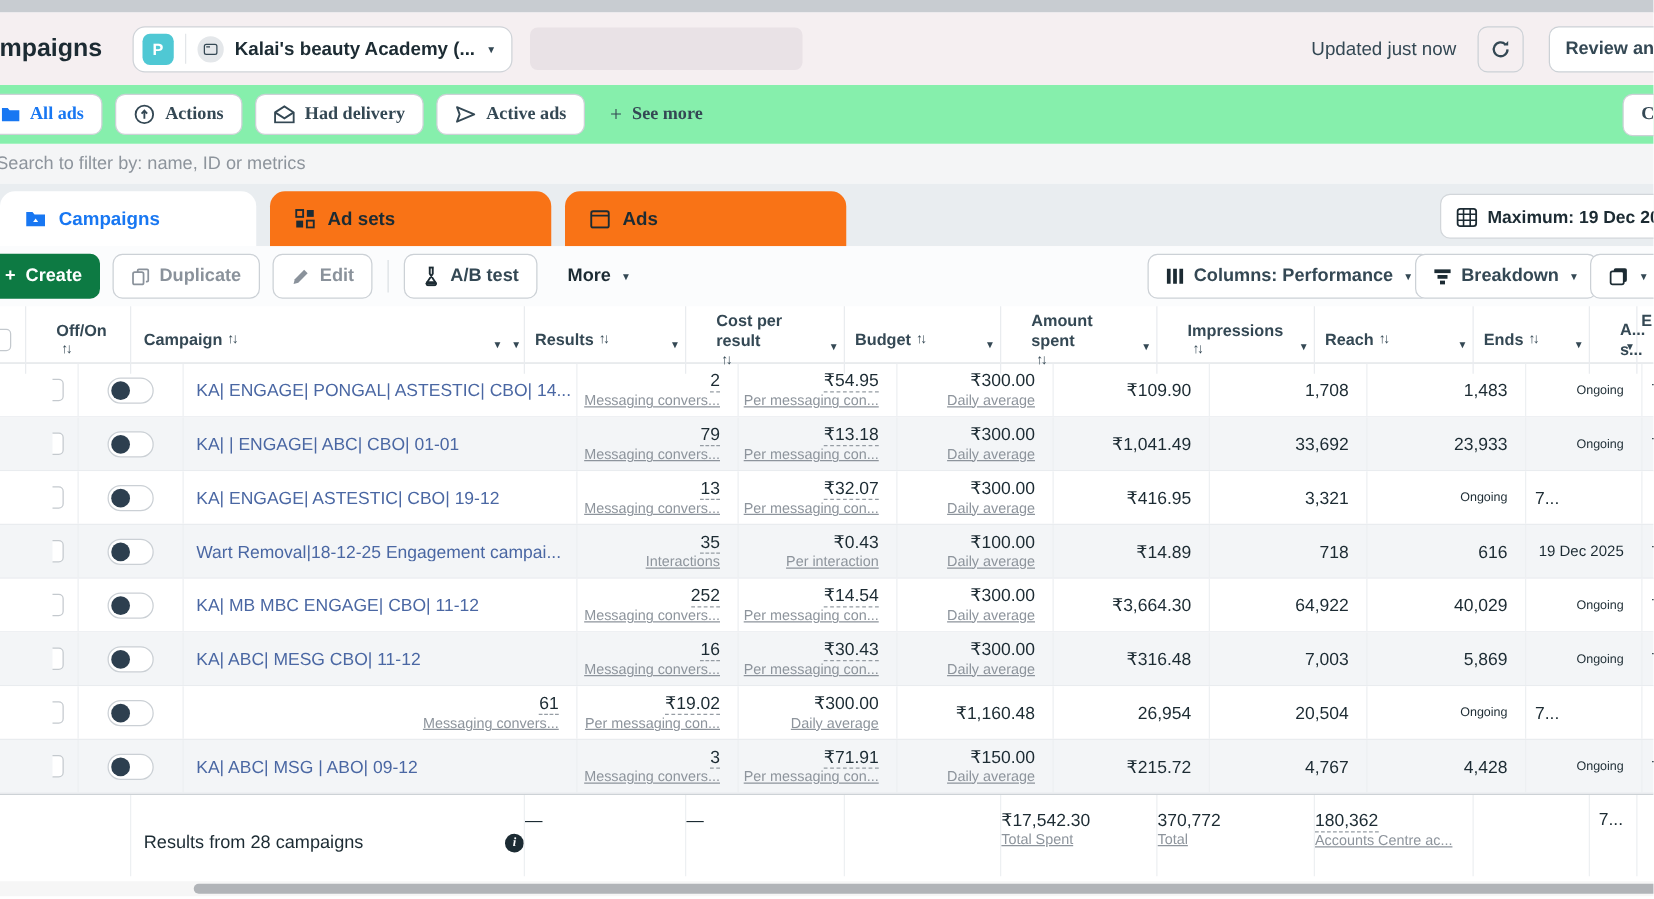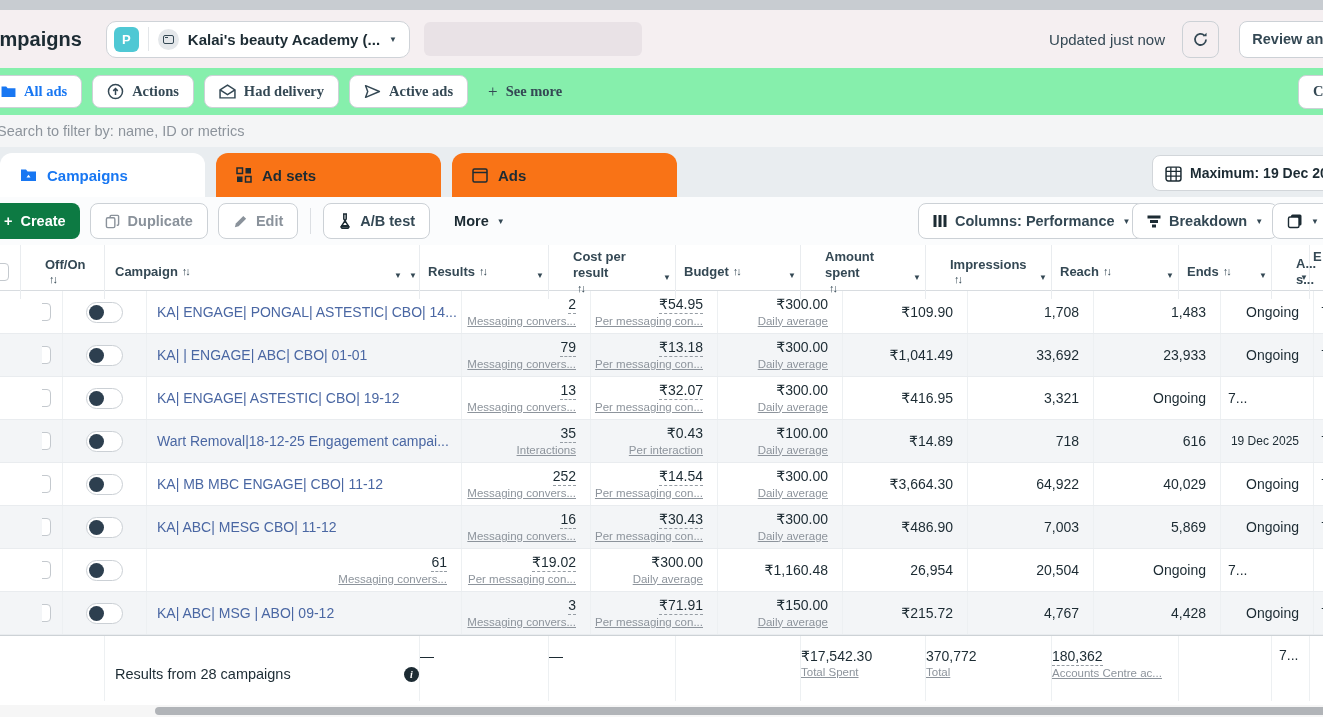--- a/index.html
+++ b/index.html
@@ -65,21 +65,21 @@
   .tr { height:43px; border-bottom:1px solid #e9ecef; background:#fff;padding-left:42px; }
   .tr.alt { background:#f3f5f7; }
   .td { border-right:1px solid #edf0f2; display:flex; align-items:center; overflow:hidden; }
   .td.center { justify-content:center; }
   .td.num { flex-direction:column; align-items:flex-end; justify-content:center; padding-right:14px; line-height:1.3; }
   .td .val { font-size:14px; color:#1c2b33; }
   .td .val.est { border-bottom:1px dashed #969da4; }
   .td .sub { font-size:11.5px; color:#8d949c; white-space:nowrap;text-decoration:underline; }
   .td.name-cell { padding-left:10px; }
   .campaign-link { font-size:14px; color:#4a67a3; white-space:nowrap; overflow:hidden; cursor:pointer; }
-  .td.ends-cell { justify-content:flex-end; padding-right:14px; font-size:14px; }
+  .td.ends-cell { justify-content:flex-end; padding-right:14px; font-size:10px; }
   .td.ends-cell.small { font-size:12px; }
   .td.attr-cell { padding-left:7px; font-size:14px; }
   .toggle { width:37px; height:21px; border:1px solid #cbd0d5; border-radius:11px; background:#fff; position:relative; cursor:pointer; }
   .toggle .knob { position:absolute; left:2px; top:2px; width:15px; height:15px; border-radius:50%; background:#2d3f4f; }
 
   
   .tfoot { height:66px; background:#fff; border-top:1px solid #cdd2d6; }
   .tfoot .td { align-items:flex-start; padding-top:11px; }
   .tfoot .summary { padding-left:10px; font-size:14.5px; color:#1c2b33; display:flex; gap:7px; align-items:center;justify-content:space-between; }
   .info-dot { width:15px; height:15px; border-radius:50%; background:#1c2b33; color:#fff; font-size:10px; font-weight:bold; display:inline-flex; align-items:center; justify-content:center; font-family:"Liberation Serif",serif; font-style:italic; }
@@ -551,21 +551,21 @@
       </div>
     <div class="td num">
         <span class="val est">₹30.43</span>
         <span class="sub">Per messaging con...</span>
       </div>
     <div class="td num">
         <span class="val">₹300.00</span>
         <span class="sub">Daily average</span>
       </div>
     <div class="td num">
-        <span class="val">₹486.90</span>
+        <span class="val">₹316.48</span>
       </div>
     <div class="td num">
         <span class="val">7,003</span>
       </div>
     <div class="td num">
         <span class="val">5,869</span>
       </div>
     <div class="td ends-cell">Ongoing</div>
     <div class="td attr-cell">7...</div>
     <div class="td" style="border-right:none;"></div>

